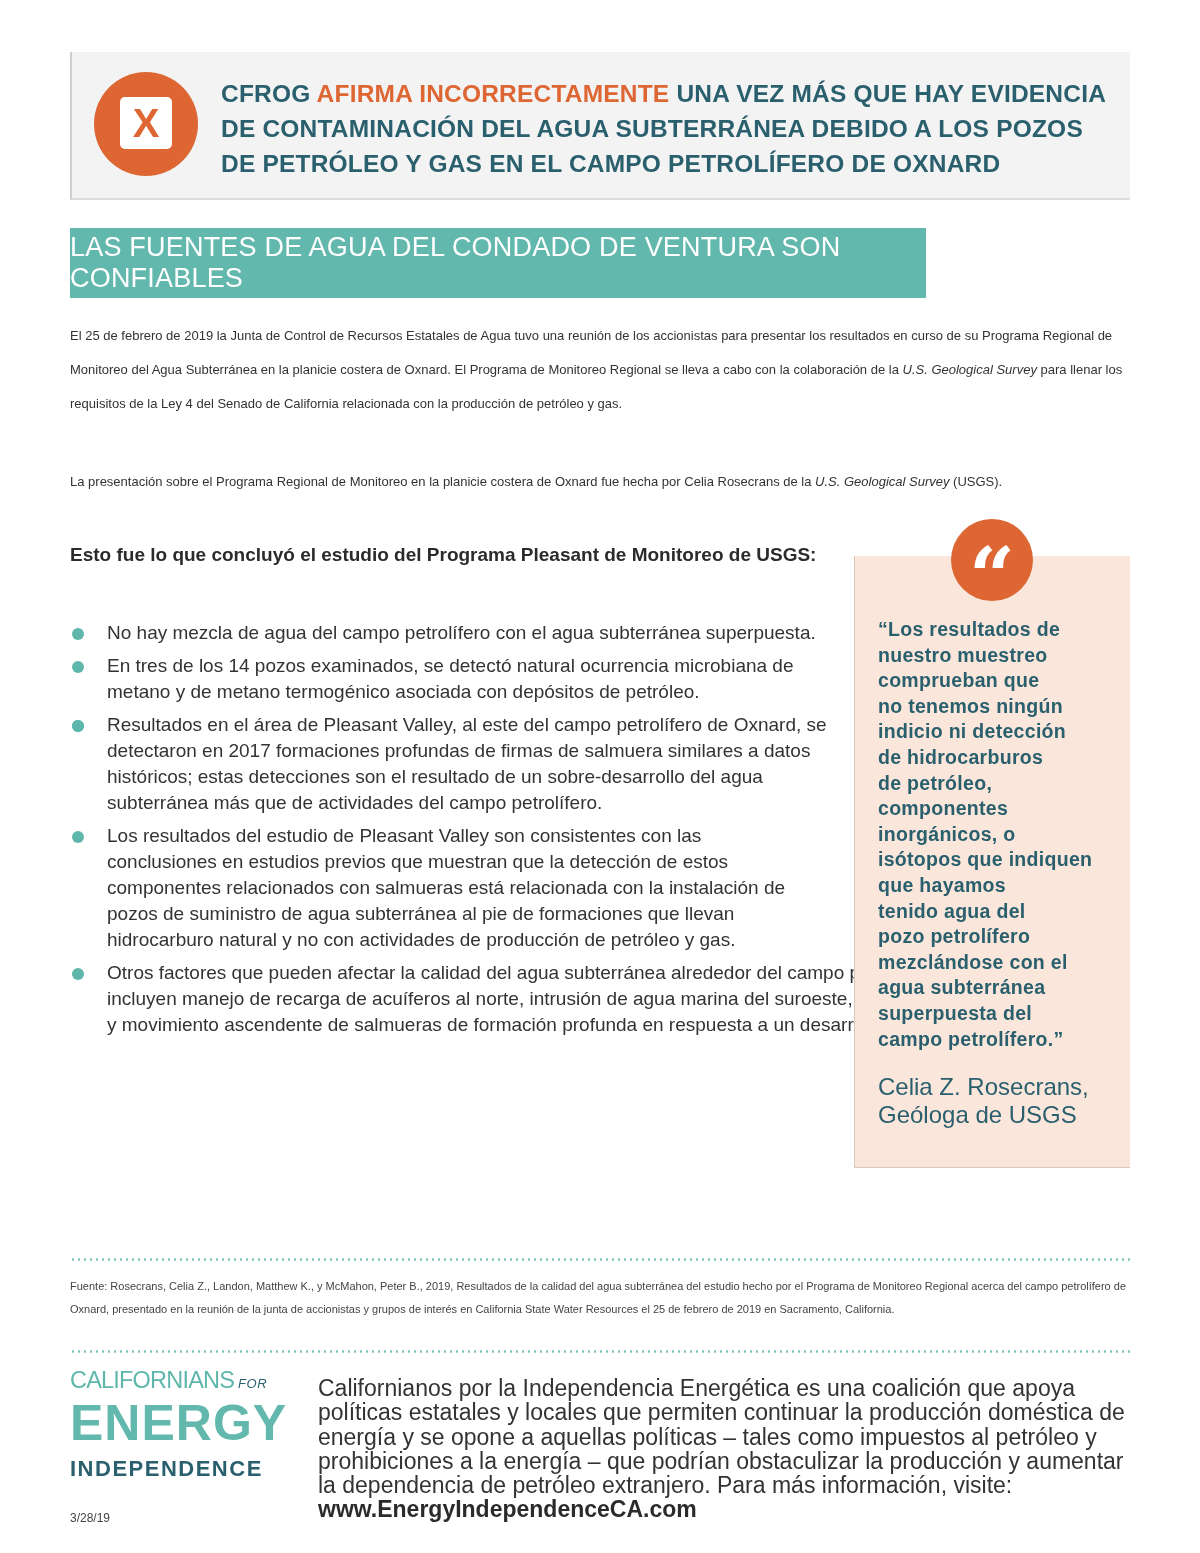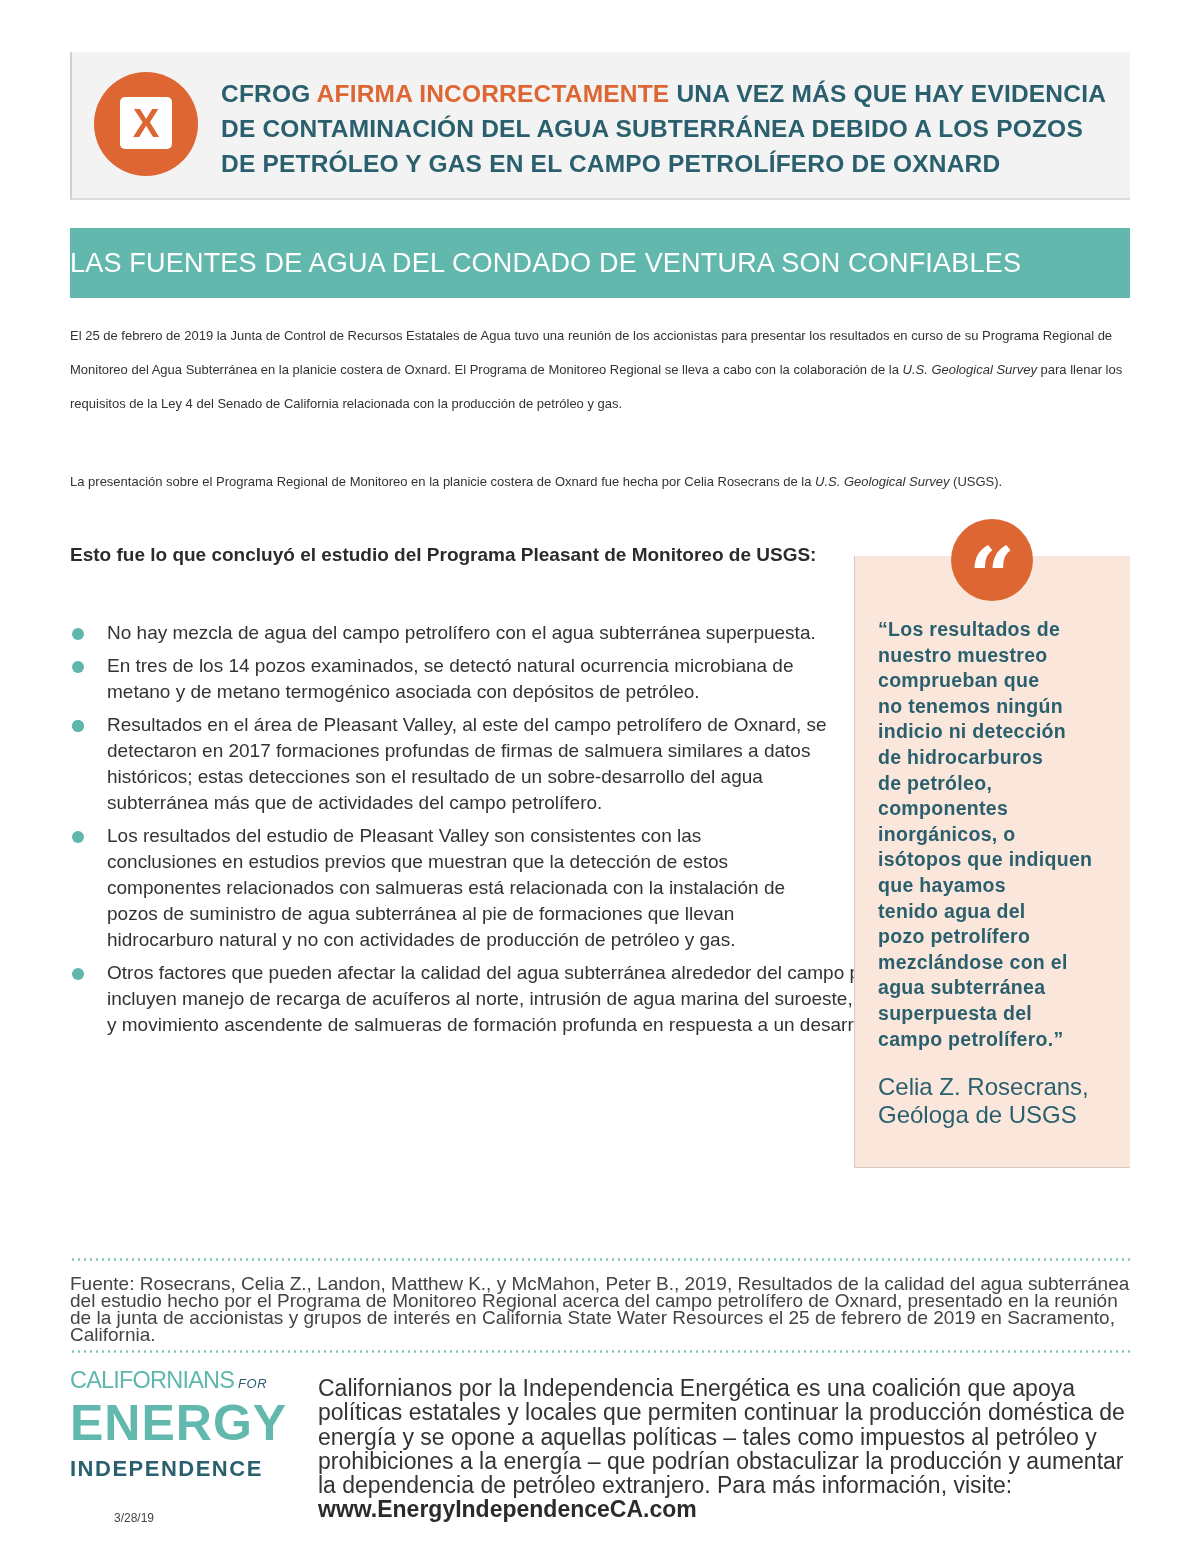--- a/index.html
+++ b/index.html
@@ -24,23 +24,23 @@
     }
     .callout-title {
       position: absolute; left: 149px; top: 24px; width: 900px;
       font-size: 24.5px; line-height: 35px; font-weight: bold; color: #2a5f6e;
       letter-spacing: 0.2px;
     }
     .callout-title .accent { color: #dd6633; }
 
     
     .banner {
-      position: absolute; left: 70px; top: 228px; width: 1060px; height: 70px;
+      position: absolute; left: 70px; top: 228px; width: 856px; height: 70px;
       background: #63b8ae; color: #ffffff;
-      display: flex; align-items: center; 
+      display: flex; align-items: center; justify-content: center;
       font-size: 27px; letter-spacing: 0.2px; font-weight: normal;
     }
 
     
     .para {
       position: absolute; left: 70px; width: 1060px;
       font-size: 13px; line-height: 34px; color: #333333;
     }
     .para i { font-style: italic; }
     .p1 { top: 319px; }
@@ -88,38 +88,38 @@
     .dots {
       position: absolute; left: 70px; width: 1060px; height: 3px;
       background-image: radial-gradient(circle, #7cc5ba 1px, transparent 1.4px);
       background-size: 6px 3px; background-repeat: repeat-x;
     }
     .dots.d1 { top: 1258px; }
     .dots.d2 { top: 1350px; }
 
     .source {
       position: absolute; left: 70px; top: 1275px; width: 1060px;
-      font-size: 19px; line-height: 17px; color: #444444;
+      font-size: 11px; line-height: 23px; color: #444444;
     }
 
     
     .logo { position: absolute; left: 70px; top: 1368px; width: 220px; }
     .logo .l1 { color: #5fb7ab; font-size: 23.5px; letter-spacing: -0.8px; line-height: 24px; white-space: nowrap; }
     .logo .l1 .for { color: #2a5f6e; font-size: 13px; font-style: italic; letter-spacing: 0.5px; margin-left: 4px; }
     .logo .l2 { color: #63b8ae; font-size: 50px; font-weight: bold; letter-spacing: 1px; line-height: 50px; margin-top: 2px; }
     .logo .l3 { color: #2a5f6e; font-size: 22px; font-weight: bold; letter-spacing: 1.5px; line-height: 26px; margin-top: 8px; }
 
     .about {
       position: absolute; left: 318px; top: 1376px; width: 820px;
       font-size: 23px; line-height: 24.3px; color: #333333;
     }
     .about b { font-weight: bold; color: #2b2b2b; }
 
     .date {
-      position: absolute; left: 70px; top: 1511px; font-size: 12px; color: #444444; margin-left: 44px;
+      position: absolute; left: 70px; top: 1511px; font-size: 12px; color: #444444;
     }
   </style>
 </head>
 <body>
 
 <div class="callout">
   <div class="x-badge">
     <div class="sq">X</div>
   </div>
   <div class="callout-title"><span>CFROG </span><span class="accent">AFIRMA INCORRECTAMENTE</span><span> UNA VEZ MÁS QUE HAY EVIDENCIA DE CONTAMINACIÓN DEL AGUA SUBTERRÁNEA DEBIDO A LOS POZOS DE PETRÓLEO Y GAS EN EL CAMPO PETROLÍFERO DE OXNARD</span></div>

